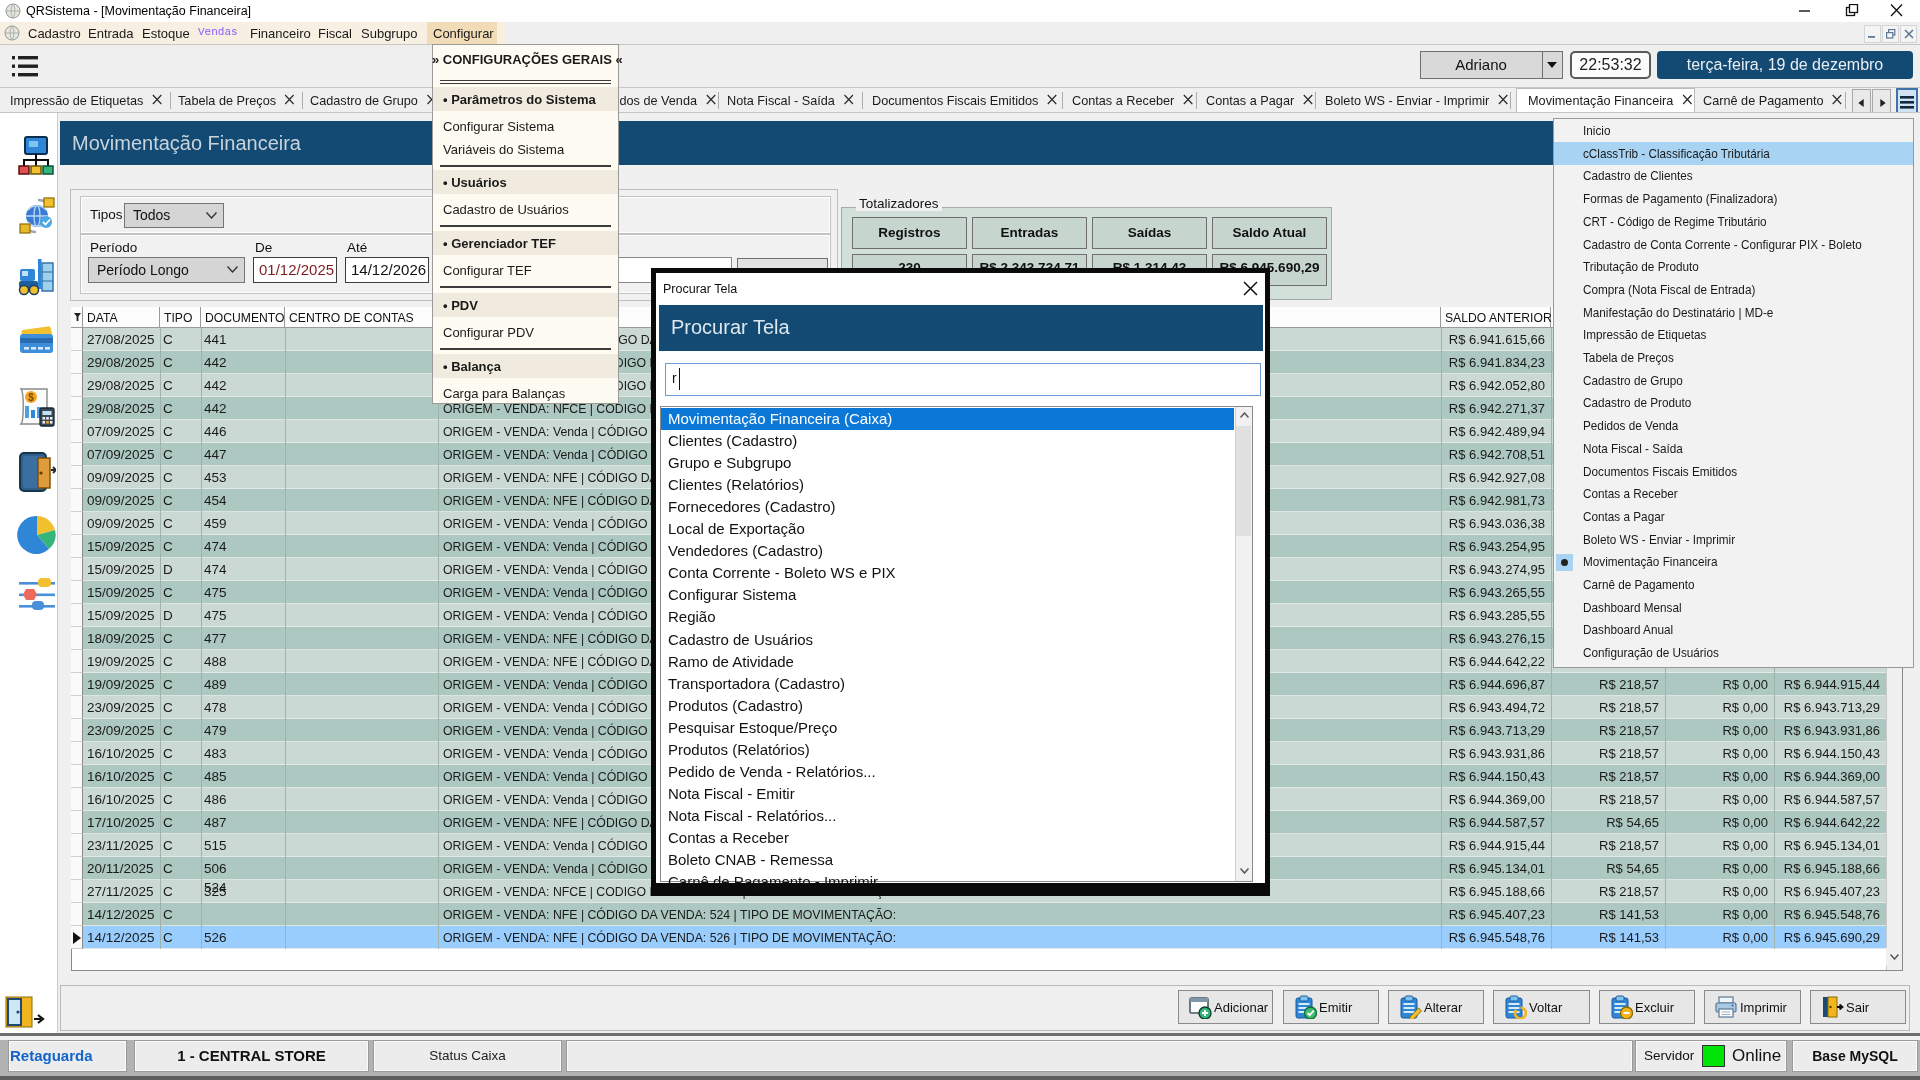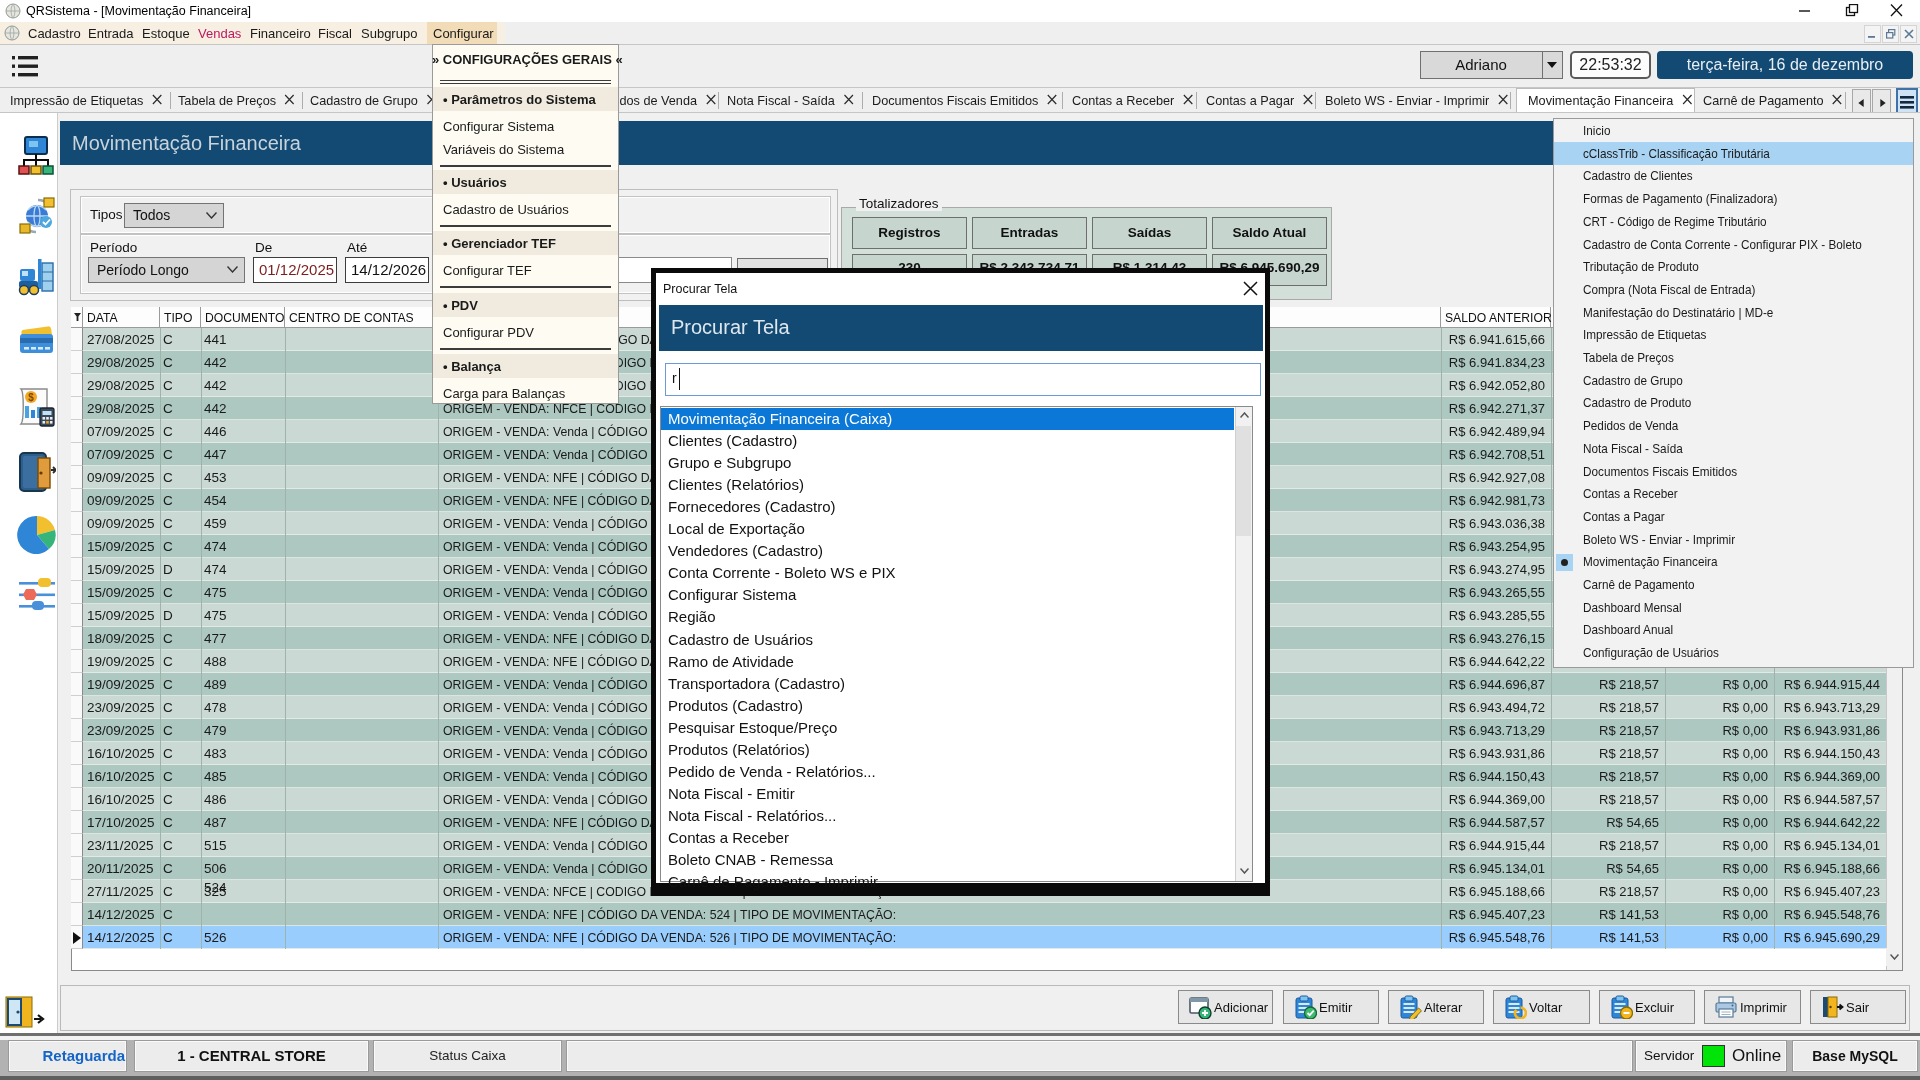--- a/index.html
+++ b/index.html
@@ -23,42 +23,42 @@
 <div class="a" style="left:0;top:22px;width:1920px;height:22px;background:#efefef;"></div>
 <div class="a" style="left:0;top:22px;width:505px;height:22px;background:#f6efe2;"></div>
 <svg class="a" style="left:4px;top:25px" width="16" height="16" viewBox="0 0 16 16">
     <circle cx="8" cy="8" r="7" fill="#e8e4de" stroke="#8a9a94" stroke-width="1"></circle>
     <path d="M1.5 8h13M8 1.5c-2.5 1.8-2.5 11.2 0 13M8 1.5c2.5 1.8 2.5 11.2 0 13" stroke="#9aa8a2" stroke-width="0.8" fill="none"></path>
   </svg>
 <div class="a" style="left:427px;top:22px;width:70px;height:22px;background:#f2dcb8;"></div>
 <div class="a tt" style="left:28px;top:26px;font-size:13px;color:#1a1a1a;">Cadastro</div>
 <div class="a tt" style="left:88px;top:26px;font-size:13px;color:#1a1a1a;">Entrada</div>
 <div class="a tt" style="left:142px;top:26px;font-size:13px;color:#1a1a1a;">Estoque</div>
-<div class="a tt" style="left:198px;top:26px;font-size:13px;color:#be185d;">Vendas</div>
+<div class="a tt" style="left:198px;top:26px;font-size:11px;color:#8b5cf6;font-family:Liberation Mono, monospace;">Vendas</div>
 <div class="a tt" style="left:250px;top:26px;font-size:13px;color:#1a1a1a;">Financeiro</div>
 <div class="a tt" style="left:318px;top:26px;font-size:13px;color:#1a1a1a;">Fiscal</div>
 <div class="a tt" style="left:361px;top:26px;font-size:13px;color:#1a1a1a;">Subgrupo</div>
 <div class="a tt" style="left:433px;top:26px;font-size:13px;color:#1a1a1a;">Configurar</div>
 <div class="a" style="left:0;top:44px;width:1920px;height:44px;background:#efefef;border:1px solid #c6c6c6;border-left:none;border-right:none;"></div>
 <svg class="a" style="left:12px;top:55px" width="26" height="23" viewBox="0 0 26 23">
     <rect x="0" y="1" width="3" height="3.4" fill="#222"></rect>
     <rect x="6" y="1" width="20" height="3.4" fill="#222"></rect>
     <rect x="0" y="9.5" width="3" height="3.4" fill="#222"></rect>
     <rect x="6" y="9.5" width="20" height="3.4" fill="#222"></rect>
     <rect x="0" y="18" width="3" height="3.4" fill="#222"></rect>
     <rect x="6" y="18" width="20" height="3.4" fill="#222"></rect>
   </svg>
 <div class="a" style="left:1420px;top:51px;width:143px;height:28px;background:#d9d9d9;border:1px solid #707070;"></div>
 <div class="a tt" style="left:1420px;top:51px;width:122px;height:27px;font-size:15px;color:#111;text-align:center;line-height:27px;">Adriano</div>
 <div class="a" style="left:1542px;top:52px;width:1px;height:26px;background:#707070;"></div>
 <svg class="a" style="left:1547px;top:62px" width="10" height="6" viewBox="0 0 10 6">
     <path d="M0 0 L10 0 L5 6 Z" fill="#111"></path>
   </svg>
 <div class="a tt" style="left:1570px;top:51px;width:81px;height:28px;background:#fcfcfc;border:2px solid #5a5a5a;border-radius:5px;font-size:16px;color:#222;text-align:center;line-height:24px;">22:53:32</div>
-<div class="a tt" style="left:1657px;top:51px;width:256px;height:28px;background:#124a73;border-radius:4px;font-size:16px;color:#e9eef3;text-align:center;line-height:28px;">terça-feira, 16 de dezembro</div>
+<div class="a tt" style="left:1657px;top:51px;width:256px;height:28px;background:#124a73;border-radius:4px;font-size:16px;color:#e9eef3;text-align:center;line-height:28px;">terça-feira, 19 de dezembro</div>
 <div class="a" style="left:0;top:88px;width:1920px;height:24px;background:#efefef;"></div>
 <div class="a" style="left:170px;top:92px;width:1px;height:17px;background:#adadad;"></div>
 <div class="a" style="left:302px;top:92px;width:1px;height:17px;background:#adadad;"></div>
 <div class="a" style="left:437px;top:92px;width:1px;height:17px;background:#adadad;"></div>
 <div class="a" style="left:576px;top:92px;width:1px;height:17px;background:#adadad;"></div>
 <div class="a" style="left:718px;top:92px;width:1px;height:17px;background:#adadad;"></div>
 <div class="a" style="left:862px;top:92px;width:1px;height:17px;background:#adadad;"></div>
 <div class="a" style="left:1062px;top:92px;width:1px;height:17px;background:#adadad;"></div>
 <div class="a" style="left:1196px;top:92px;width:1px;height:17px;background:#adadad;"></div>
 <div class="a" style="left:1315px;top:92px;width:1px;height:17px;background:#adadad;"></div>
@@ -826,21 +826,21 @@
     <rect x="2" y="2" width="26" height="30" fill="#f0b41e" stroke="#8a6d00" stroke-width="1"></rect>
     <rect x="4" y="4" width="13" height="26" fill="#cfe6f5" stroke="#1d4a72" stroke-width="2"></rect>
     <circle cx="14" cy="17" r="1.6" fill="#1d4a72"></circle>
     <path d="M30 24 h7 M34 20 l5 4 -5 4" stroke="#111" stroke-width="2.2" fill="none"></path>
   </svg>
 <div class="a" style="left:0;top:1033px;width:1920px;height:3px;background:#6f6f6f;"></div>
 <div class="a" style="left:0;top:1036px;width:1920px;height:4px;background:#f2f2f2;"></div>
 <div class="a" style="left:0;top:1040px;width:1920px;height:40px;background:#b2b2b2;"></div>
 <div class="a" style="left:0;top:1076px;width:1920px;height:4px;background:#5f5f5f;"></div>
 <div class="a" style="left:9px;top:1041px;width:117px;height:30px;background:#ececec;border:1px solid #fafafa;box-shadow:0 0 0 1px #9a9a9a;">
-    <div style="width:100%;text-align:right;font-size:15px;font-weight:bold;color:#1464c8;line-height:28px;">Retaguarda</div>
+    <div style="width:100%;text-align:left;font-size:15px;font-weight:bold;color:#1464c8;line-height:28px;">Retaguarda</div>
   </div>
 <div class="a" style="left:135px;top:1041px;width:233px;height:30px;background:#ececec;border:1px solid #fafafa;box-shadow:0 0 0 1px #9a9a9a;">
     <div style="width:100%;text-align:center;font-size:15px;font-weight:bold;color:#111;line-height:28px;">1 - CENTRAL STORE</div>
   </div>
 <div class="a" style="left:374px;top:1041px;width:187px;height:30px;background:#ececec;border:1px solid #fafafa;box-shadow:0 0 0 1px #9a9a9a;">
     <div style="width:100%;text-align:center;font-size:13.5px;color:#222;line-height:28px;">Status Caixa</div>
   </div>
 <div class="a" style="left:567px;top:1041px;width:1065px;height:30px;background:#ececec;border:1px solid #fafafa;box-shadow:0 0 0 1px #9a9a9a;"></div>
 <div class="a" style="left:1636px;top:1041px;width:150px;height:30px;background:#ececec;border:1px solid #fafafa;box-shadow:0 0 0 1px #9a9a9a;">
     <div style="position:relative;width:100%;height:100%;">

